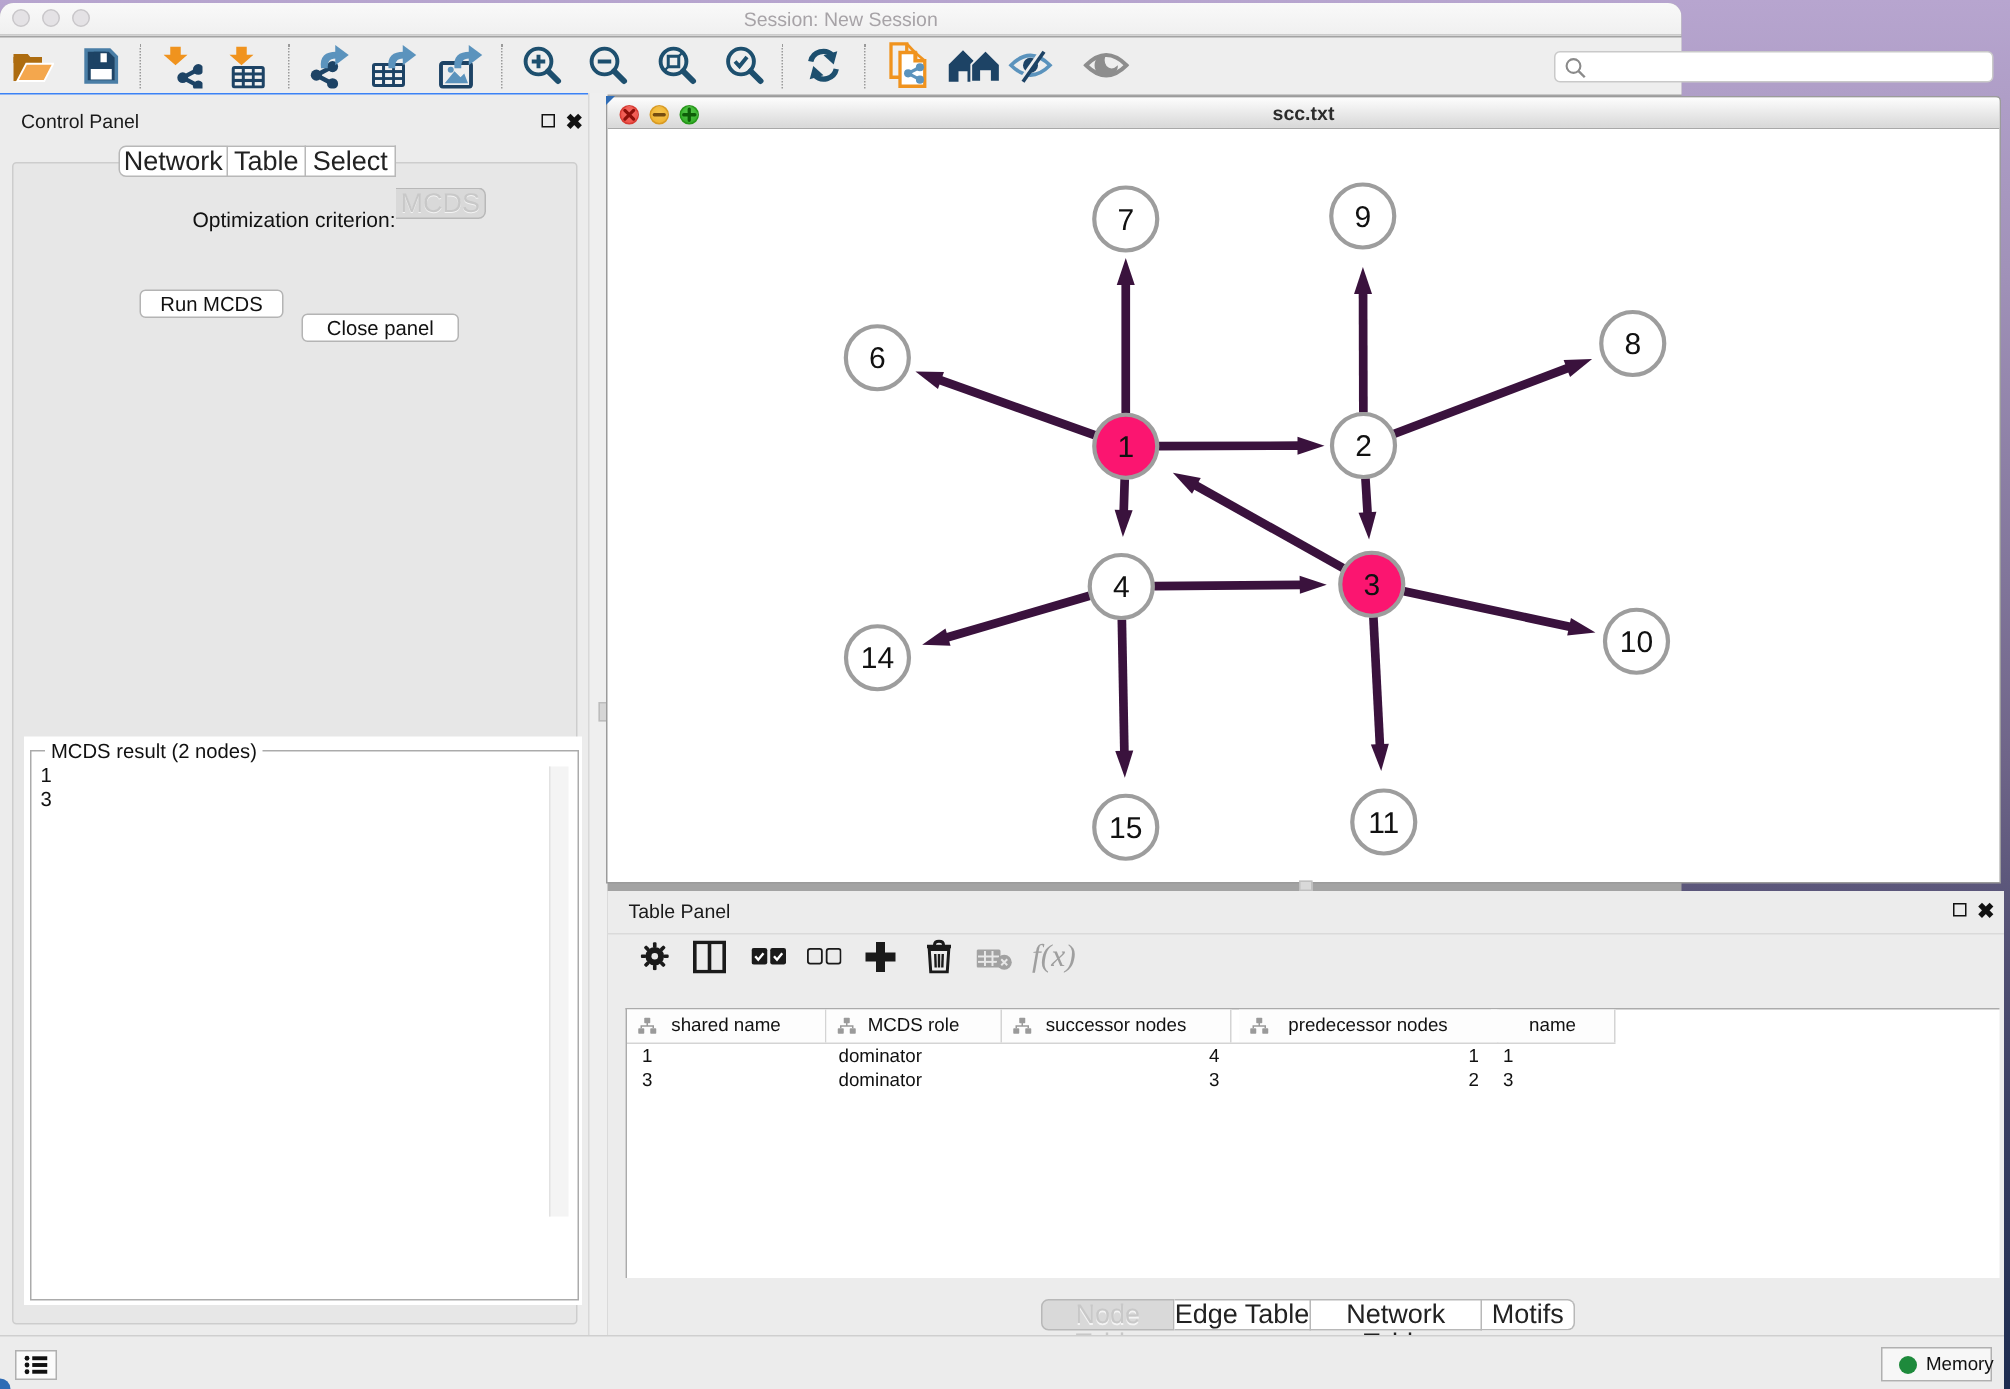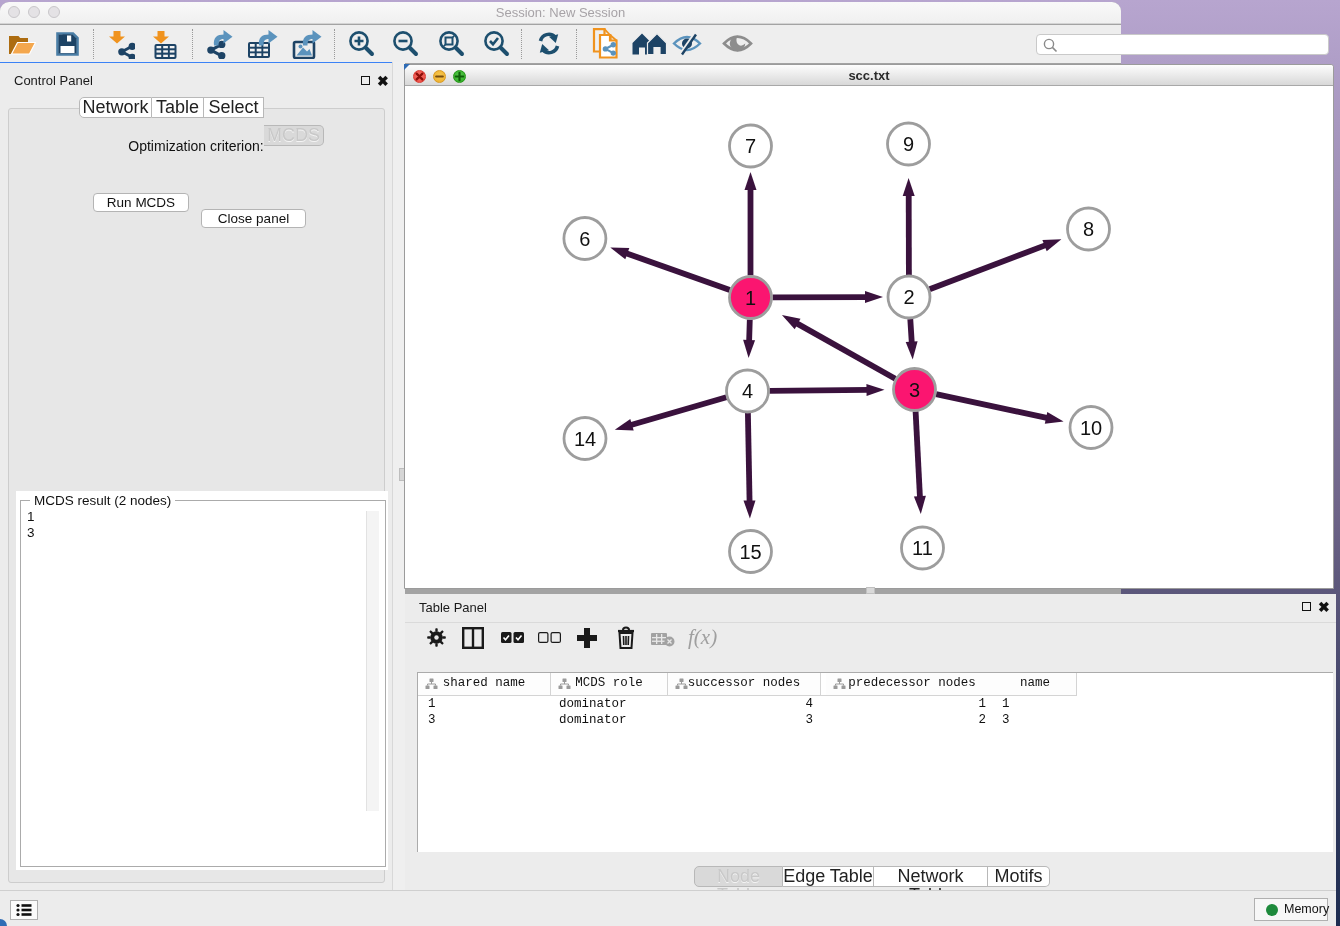--- a/index.html
+++ b/index.html
@@ -64,21 +64,21 @@
 .mbtn { position:absolute; top:5px; width:13px; height:13px; border-radius:50%; }
 #corner-tri { position:absolute; left:-1px; top:-1px; width:0; height:0;
   border-top:6px solid #2f6cb5; border-right:6px solid transparent; }
 #graph { position:absolute; left:0; top:21px; width:928px; height:502px; }
 
 #hdiv-handle { position:absolute; left:866px; top:585px; width:9px; height:7px; background:#d9d9d9; border:1px solid #c0c0c0; }
 
 #tpanel { position:absolute; left:405px; top:592px; width:931px; height:296px; background:#ececec; }
 #tpanel .ptitle { position:absolute; left:14px; top:6px; font-size:13px; color:#1a1a1a; }
 #ttoolbar { position:absolute; left:0px; top:28px; width:100%; height:40px; border-top:1px solid #dadada; }
-#tablebox { position:absolute; left:12px; top:78px; width:916px; height:180px; background:#fff; border-left:1px solid #ababab; border-top:1px solid #ababab;font-family:Liberation Mono, monospace; }
+#tablebox { position:absolute; left:12px; top:78px; width:916px; height:180px; background:#fff; border-left:1px solid #ababab; border-top:1px solid #ababab; }
 .hcol { position:absolute; top:0; height:22px; border-right:1px solid #d4d4d4; background:#fdfdfd;
   font-size:12.5px; color:#111; text-align:center; line-height:21px; }
 #thead-bottom { position:absolute; left:0; top:22px; width:659px; height:0; border-top:1px solid #d4d4d4; }
 .trow { position:absolute; font-size:12.5px; color:#111; height:16px; line-height:16px;}
 
 #btabs { position:absolute; left:289px; top:272px; }
 
 #statusbar { position:absolute; left:0; top:888px; width:1336px; height:36px; background:#ececec; border-top:1px solid #cfcfcf; }
 #listbtn { position:absolute; left:10px; top:9px; width:28px; height:20px; background:#fbfbfb; border:1px solid #b0b0b0; }
 #membtn { position:absolute; left:1254px; top:7px; width:74px; height:23px; background:#f7f7f7; border:1px solid #b0b0b0; font-size:12.5px; color:#111; }

